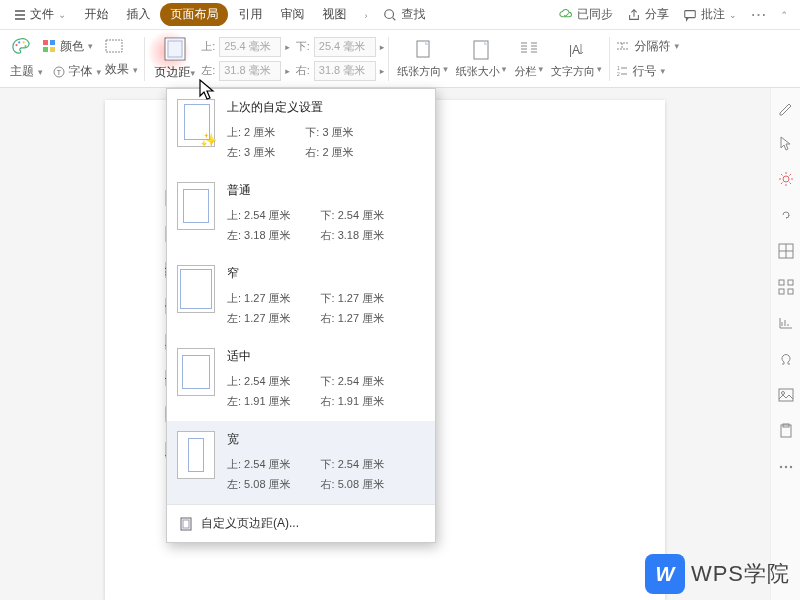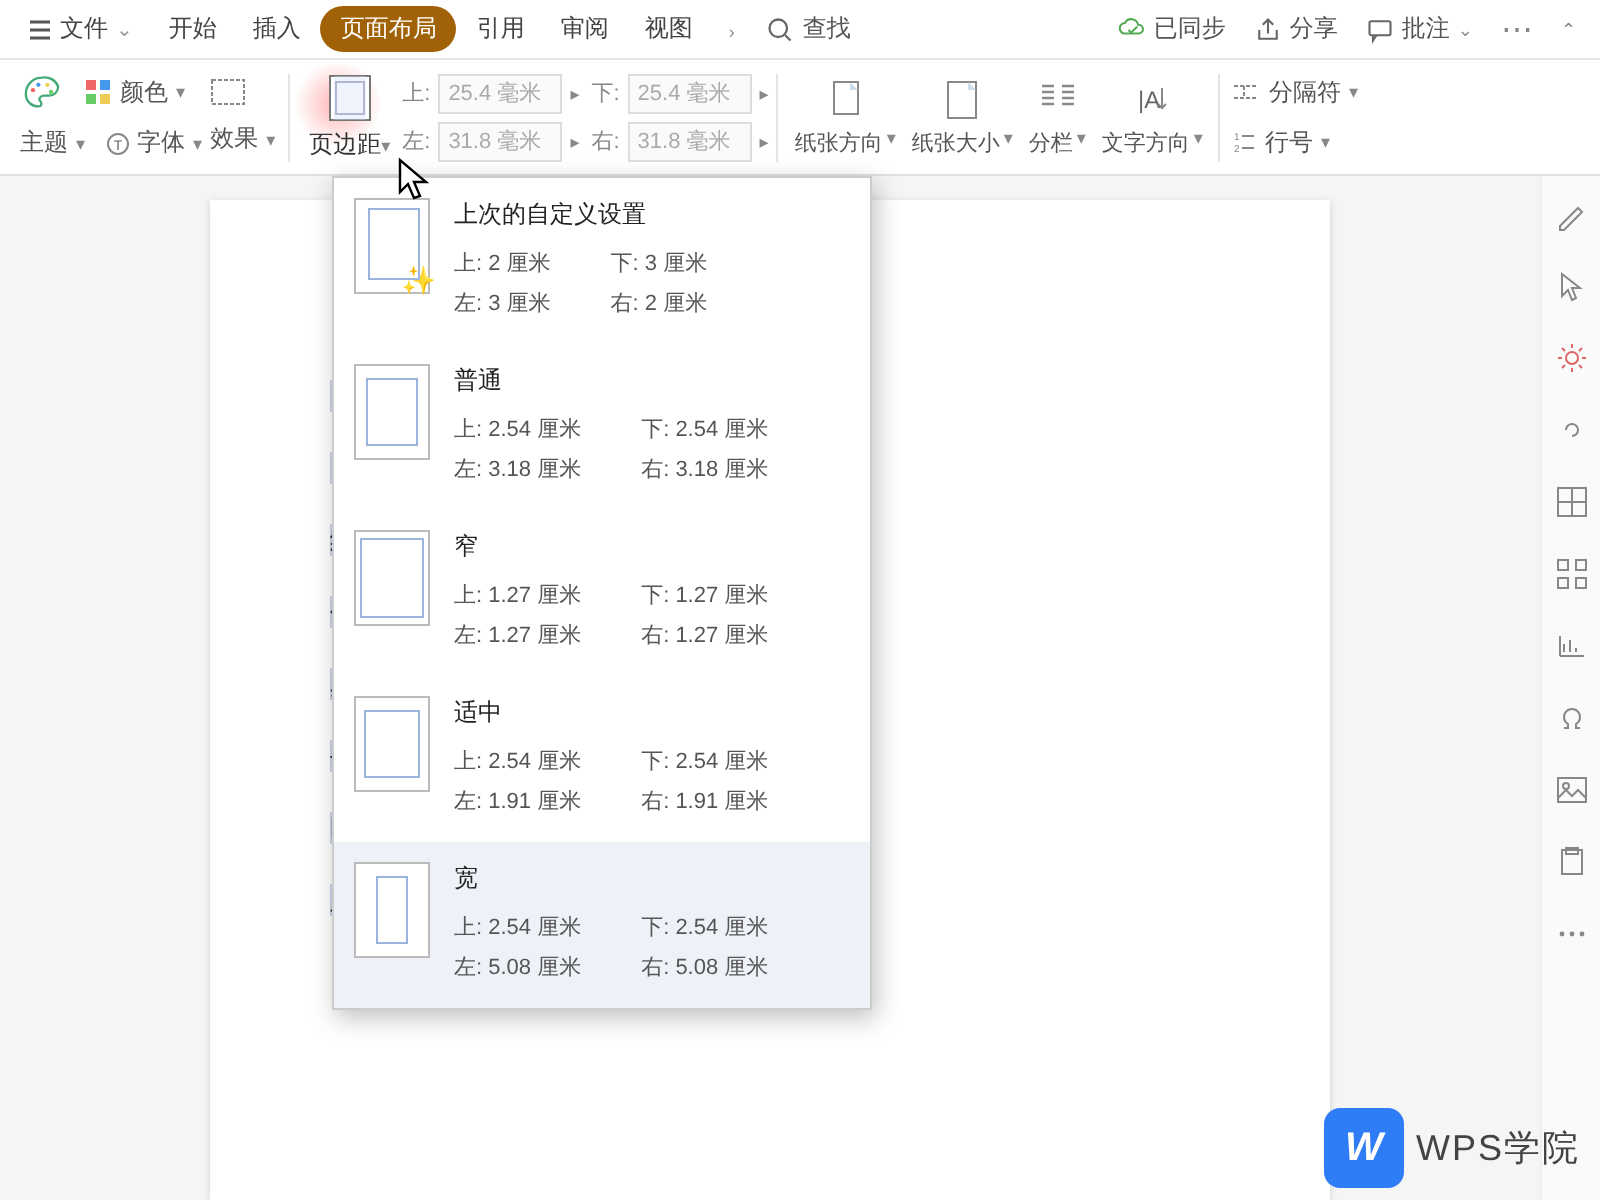--- a/index.html
+++ b/index.html
@@ -57,21 +57,21 @@
 .dropdown .wand { position: absolute; right: -4px; bottom: -2px; font-size: 14px; }
 .dropdown .info { flex: 1; }
 .dropdown .title { font-size: 12px; color: #222; margin-bottom: 6px; }
 .dropdown .mrow { display: flex; gap: 30px; font-size: 11px; color: #555; line-height: 20px; }
 .dropdown .foot { border-top: 1px solid #e5e5e5; padding: 10px 12px; display: flex; align-items: center; gap: 8px; color: #333; }
 .dropdown .foot svg { width: 14px; height: 14px; }
 
 
 .watermark { position: absolute; right: 10px; bottom: 6px; display: flex; align-items: center; gap: 6px; z-index: 60; }
 .watermark .logo { width: 40px; height: 40px; background: #2E7CF6; border-radius: 8px; display: flex; align-items: center; justify-content: center; color: #fff; font-weight: bold; font-size: 20px; font-style: italic; }
-.watermark .txt { font-size: 18px; color: #444; letter-spacing: 1px; }
+.watermark .txt { font-size: 22px; color: #444; letter-spacing: 1px; }
 
 .chev { font-size: 9px; color: #888; }
 </style>
 </head>
 <body>
 
 <div class="menubar">
   <div class="mitem file">
     <svg width="12" height="12" viewBox="0 0 12 12">
         <path d="M1 2h10M1 6h10M1 10h10" stroke="#555" stroke-width="1.4"></path>
@@ -412,18 +412,25 @@
       <div class="mrow">
           <span>上: 2.54 厘米</span>
           <span>下: 2.54 厘米</span>
         </div>
       <div class="mrow">
           <span>左: 5.08 厘米</span>
           <span>右: 5.08 厘米</span>
         </div>
     </div>
   </div>
+  <div class="foot">
+    <svg viewBox="0 0 14 14">
+        <rect x="2" y="1" width="10" height="12" stroke="#666" fill="none"></rect>
+        <rect x="4" y="3" width="6" height="8" stroke="#99b" fill="none"></rect>
+      </svg>
+    <span>自定义页边距(A)...</span>
+  </div>
 </div>
 
 <div class="watermark">
   <div class="logo">W</div>
   <div class="txt">WPS学院</div>
 </div>
 
 </body></html>

